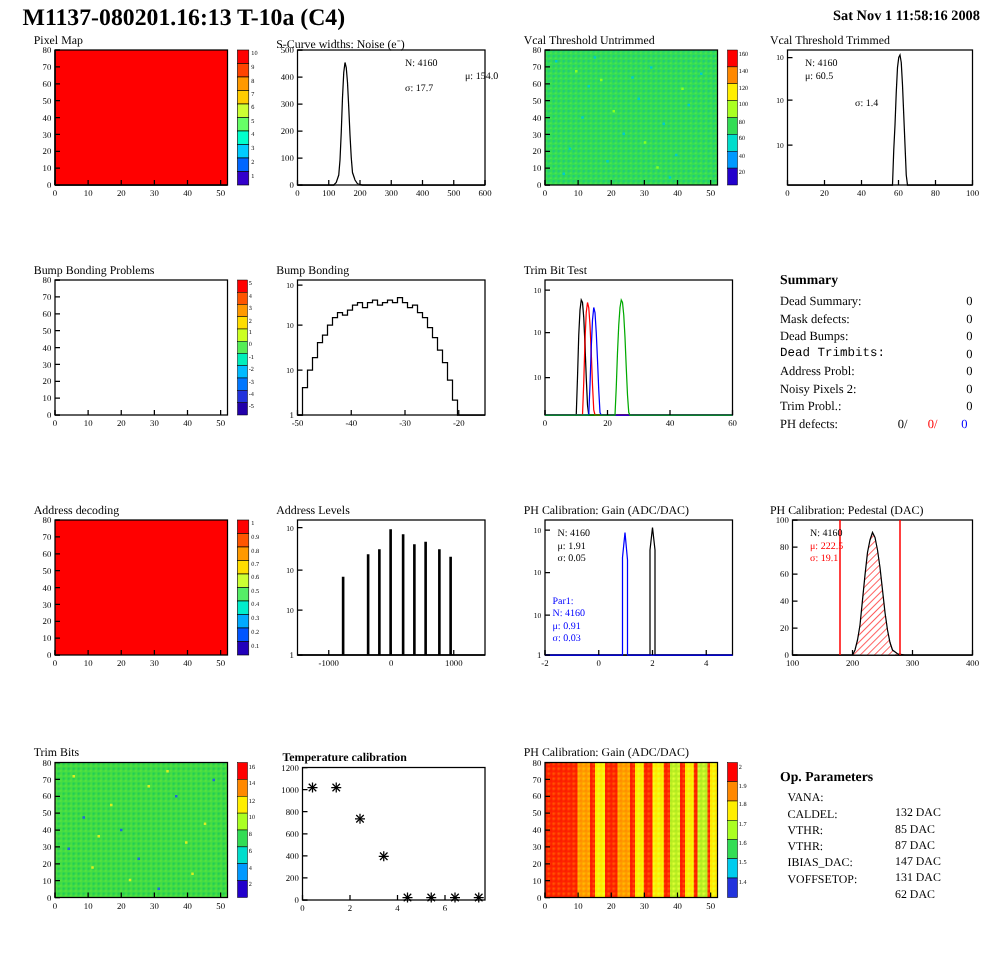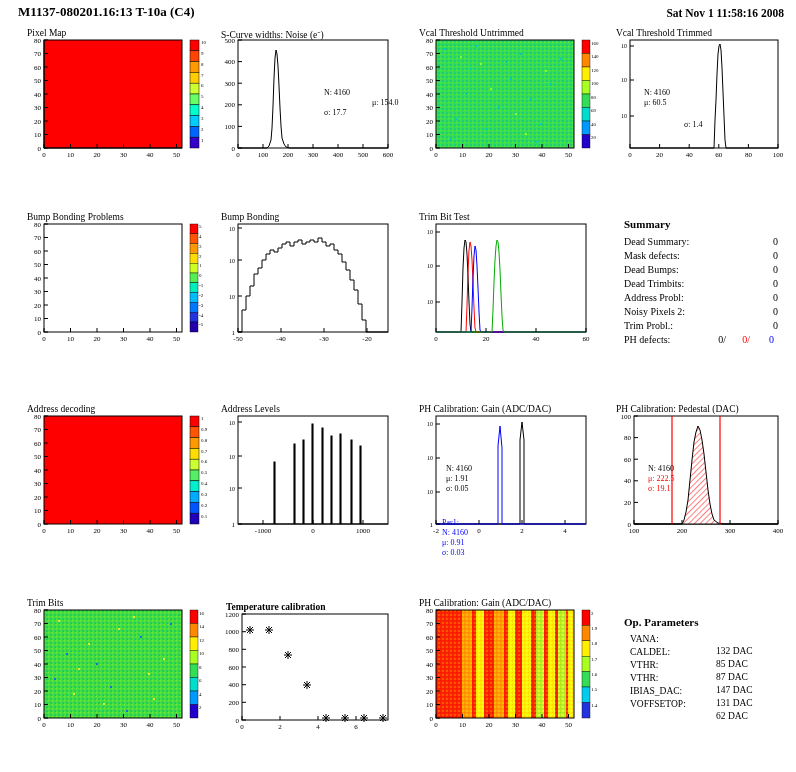--- a/index.html
+++ b/index.html
@@ -1,21 +1,21 @@
 <!DOCTYPE html>
 <html><head>
 <meta charset="utf-8">
 <style>
   html,body{margin:0;padding:0;}
   body{width:796px;height:772px;background:#ffffff;font-family:"Liberation Serif",serif;color:#000;position:relative;overflow:hidden;}
-  .hdr-title{position:absolute;left:18px;top:4px;font-family:"Liberation Serif",serif;font-weight:bold;font-size:13px;letter-spacing:0px;}
+  .hdr-title{position:absolute;left:18px;top:4px;font-family:"Liberation Serif",serif;font-weight:bold;font-size:19px;letter-spacing:0px;}
   .hdr-date{position:absolute;right:12px;top:7px;font-family:"Liberation Serif",serif;font-weight:bold;font-size:11.5px;}
   .panel{position:absolute;}
   .ptitle{position:absolute;font-size:9.5px;font-family:"Liberation Serif",serif;white-space:nowrap;}
-  .stat{position:absolute;font-size:8px;font-family:"Liberation Serif",serif;white-space:nowrap;margin-top:42px;}
+  .stat{position:absolute;font-size:8px;font-family:"Liberation Serif",serif;white-space:nowrap;}
   .summary-h{position:absolute;font-weight:bold;font-size:11px;}
   .sum-k{position:absolute;font-size:10px;text-align:left;}
   .sum-v{position:absolute;font-size:10px;text-align:right;width:60px;}
   .op-h{position:absolute;font-weight:bold;font-size:11px;}
   .op-k{position:absolute;font-size:9.5px;}
   .op-v{position:absolute;font-size:9.5px;margin-top:12px;}
   svg{display:block;}
 </style>
 </head>
 <body>
@@ -369,21 +369,21 @@
 </div>
 
 <div class="panel" style="left:608px;top:218px;width:180px;height:135px;">
   <div class="summary-h" style="left:16px;top:0px;">Summary</div>
   <div class="sum-k" style="left:16px;top:18px;">Dead Summary:</div>
   <div class="sum-v" style="left:110px;top:18px;">0</div>
   <div class="sum-k" style="left:16px;top:32px;">Mask defects:</div>
   <div class="sum-v" style="left:110px;top:32px;">0</div>
   <div class="sum-k" style="left:16px;top:46px;">Dead Bumps:</div>
   <div class="sum-v" style="left:110px;top:46px;">0</div>
-  <div class="sum-k" style="left:16px;top:60px;">Dead Trimbits:</div>
+  <div class="sum-k" style="left:16px;top:60px;font-family:Liberation Mono, monospace;">Dead Trimbits:</div>
   <div class="sum-v" style="left:110px;top:60px;">0</div>
   <div class="sum-k" style="left:16px;top:74px;">Address Probl:</div>
   <div class="sum-v" style="left:110px;top:74px;">0</div>
   <div class="sum-k" style="left:16px;top:88px;">Noisy Pixels 2:</div>
   <div class="sum-v" style="left:110px;top:88px;">0</div>
   <div class="sum-k" style="left:16px;top:102px;">Trim Probl.:</div>
   <div class="sum-v" style="left:110px;top:102px;">0</div>
   <div class="sum-k" style="left:16px;top:116px;">PH defects:</div>
   <div class="sum-v" style="left:96px;top:116px;width:22px;text-align:right;color:#000;">0/</div>
   <div class="sum-v" style="left:120px;top:116px;width:22px;text-align:right;color:#ff0000;">0/</div>

